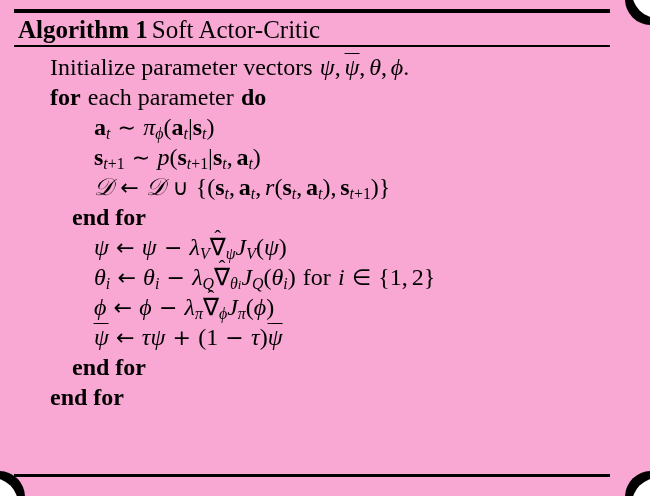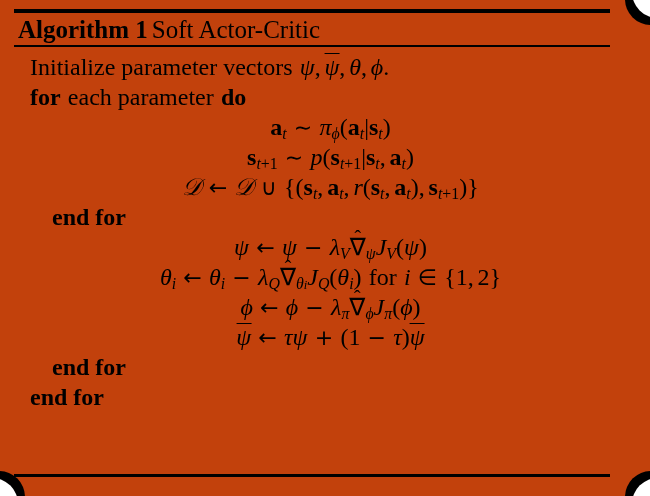--- a/index.html
+++ b/index.html
@@ -4,21 +4,21 @@
 <style>
   html, body {
     margin: 0;
     padding: 0;
     background: #ffffff;
   }
   #page {
     position: relative;
     width: 650px;
     height: 496px;
-    background: #c2410c;
+    background: #f9a8d4;
     overflow: hidden;
     font-family: "Liberation Serif", "DejaVu Serif", serif;
     color: #000000;
   }
 
   
   .corner {
     position: absolute;
     width: 26px;
     height: 26px;
@@ -55,31 +55,31 @@
     position: absolute;
     left: 18px;
     top: 15px;
     font-size: 25px;
     line-height: 30px;
     white-space: nowrap;
   }
   .title-line .kw { font-weight: bold; }
 
   
-  .body { position: absolute; left: 0; top: 52px; width: 587px; }
+  .body { position: absolute; left: 0; top: 52px; width: 587px; padding-left: 20px; }
   .line {
     position: relative;
     height: 30px;
     font-size: 24px;
     line-height: 30px;
     white-space: nowrap;
   }
   .ind0 { padding-left: 30px; }
   .ind1 { padding-left: 52px; }
-  .ind2 { padding-left: 74px; text-align: center; }
+  .ind2 { padding-left: 74px; }
 
   .kw { font-weight: bold; }
   .txt { font-weight: normal; }
 
   
   .math { font-style: normal; }
   .mi {            
     font-style: italic;
     font-family: "Liberation Serif", "DejaVu Serif", serif;
   }

